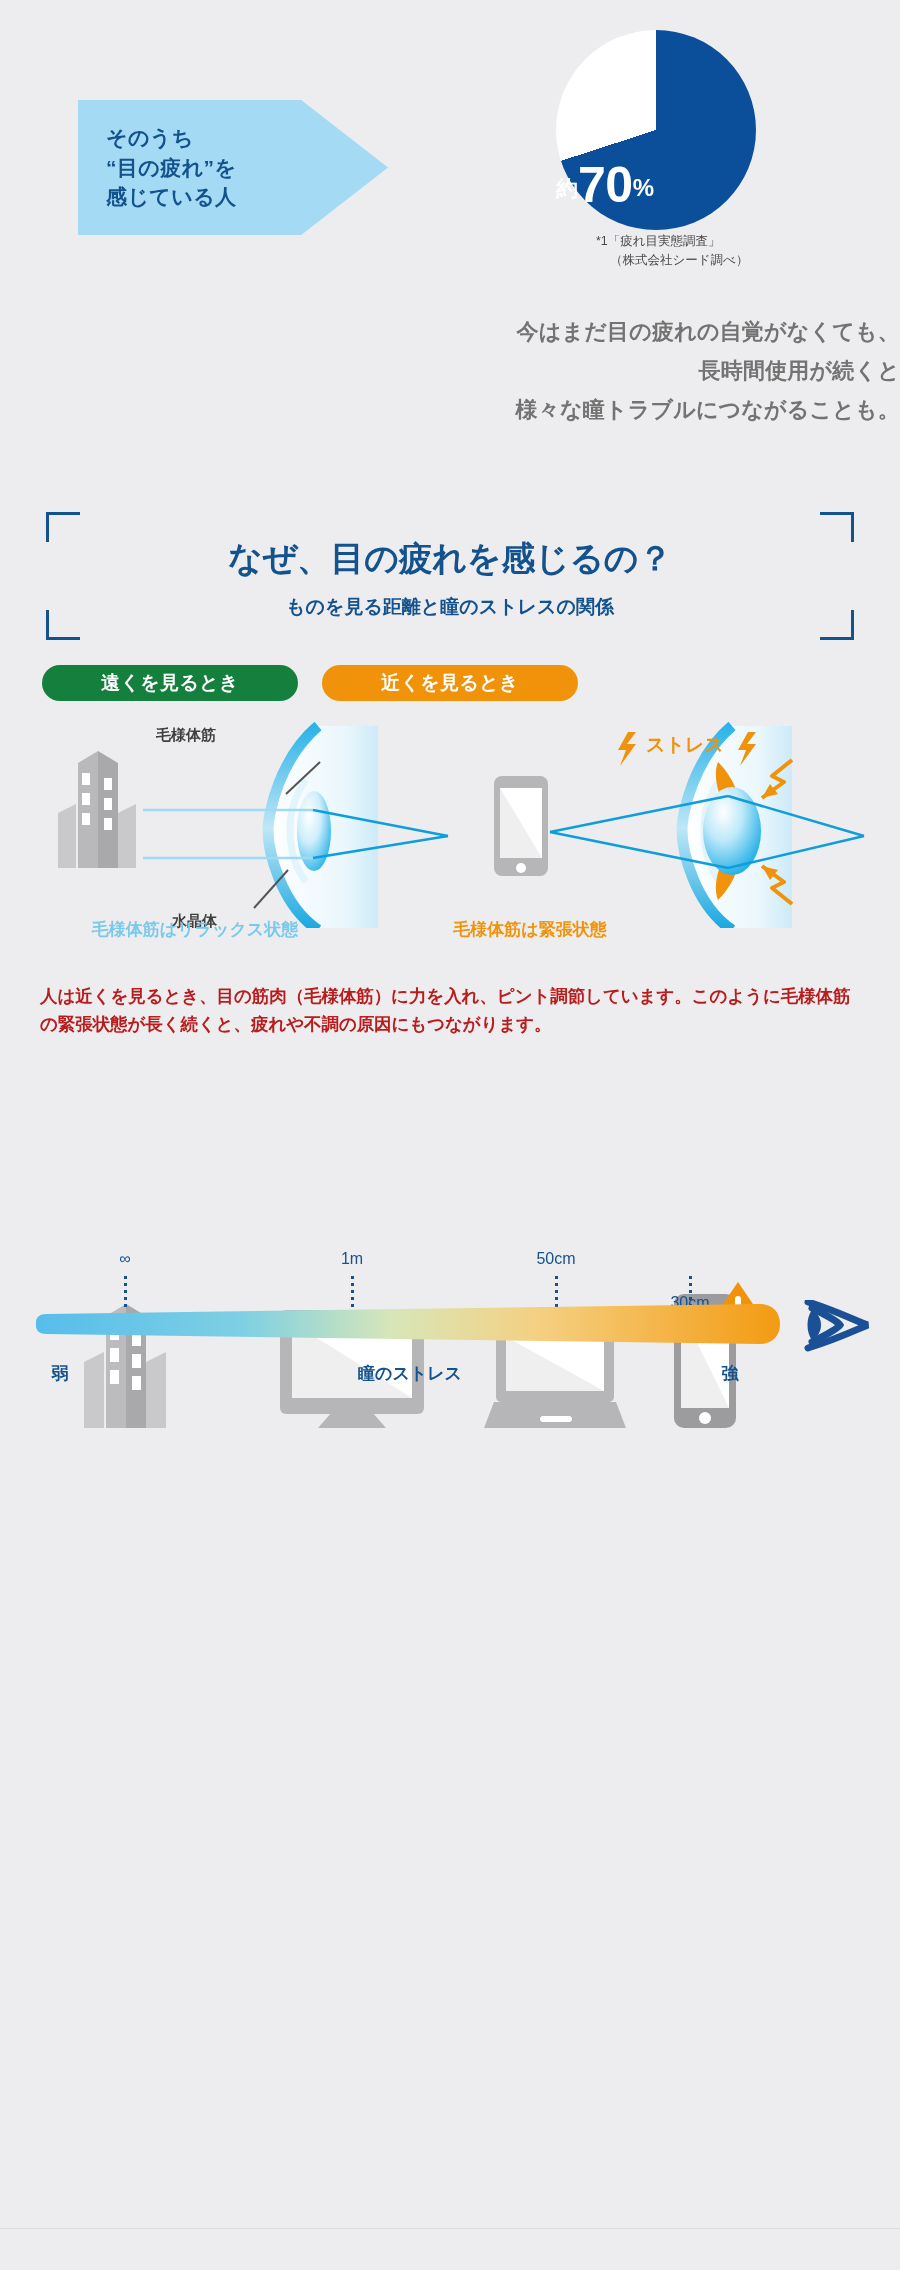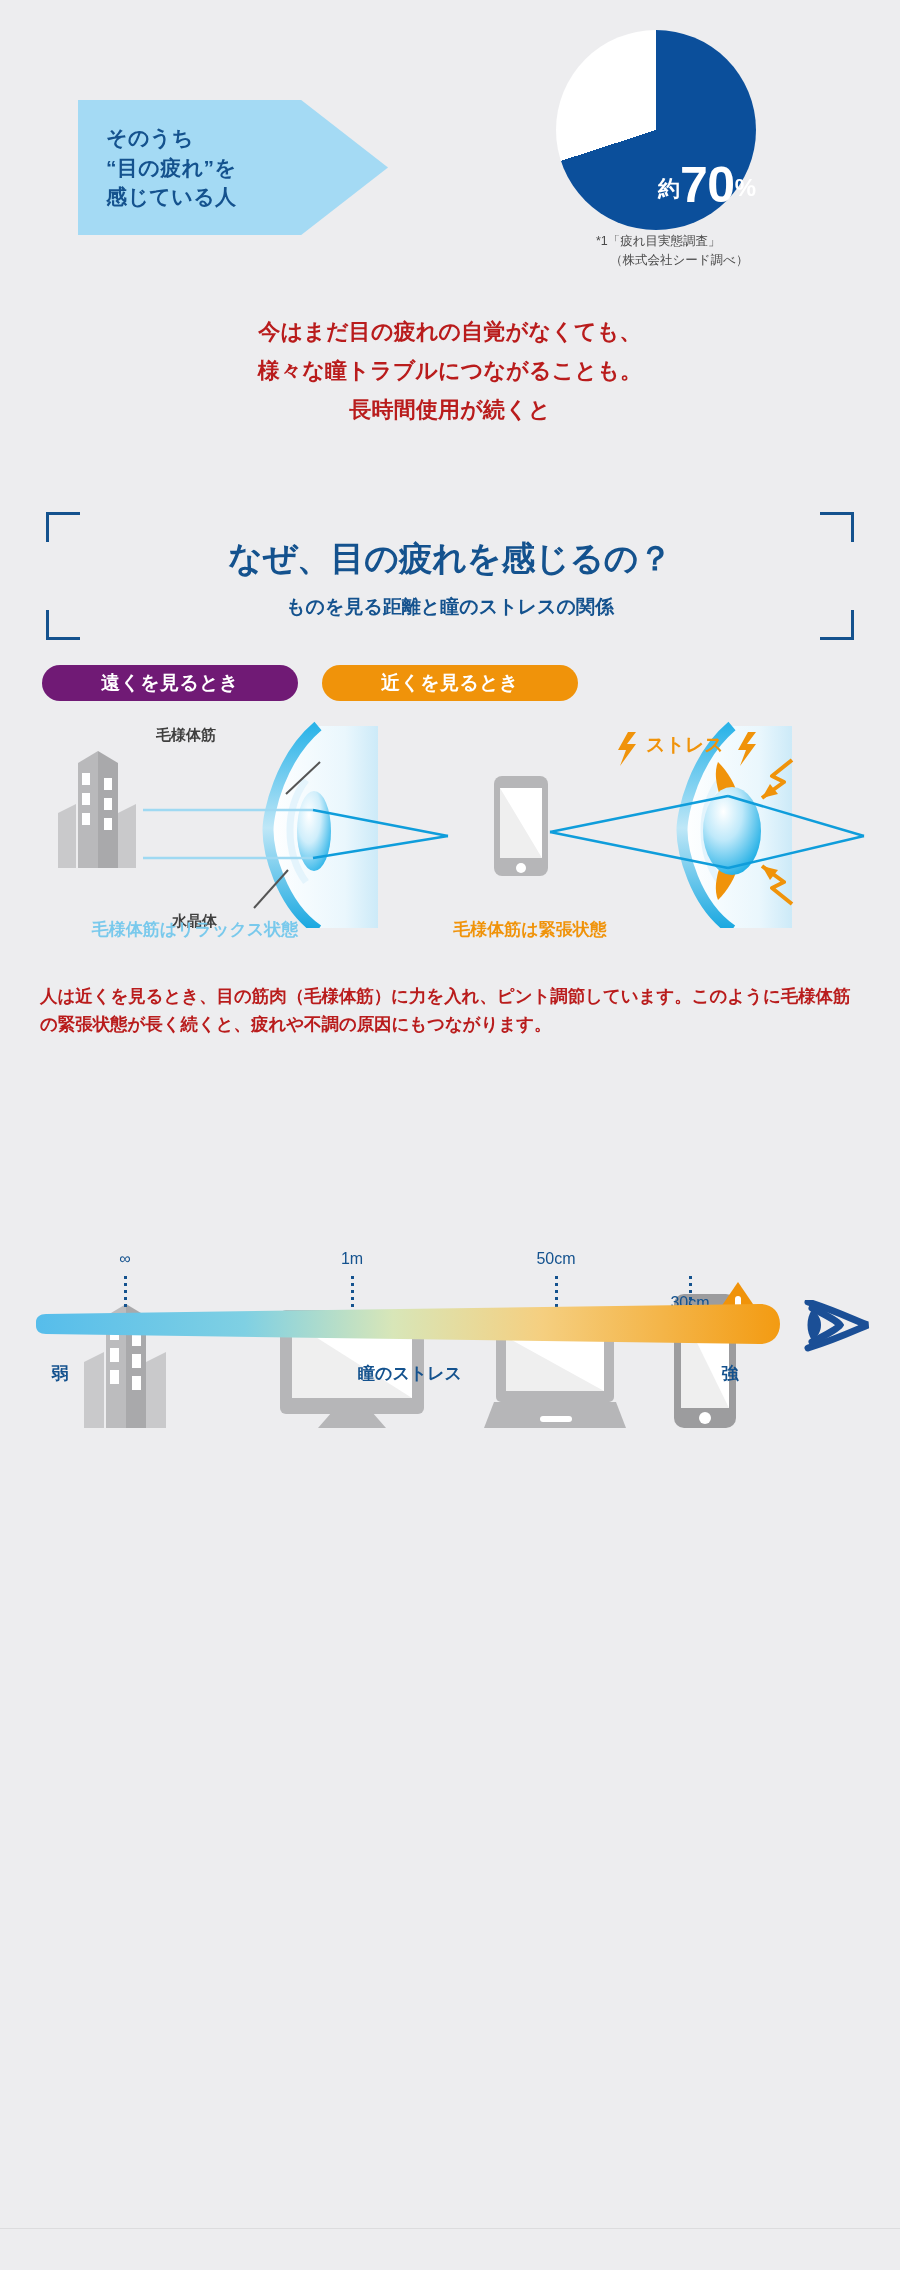--- a/index.html
+++ b/index.html
@@ -58,21 +58,21 @@
     border-radius: 50%;
     position: relative;
     background: conic-gradient(
        #0b4f9b 0deg 252deg,
        #ffffff 252deg 360deg );
   }
   .pie .pie-label {
     position: absolute;
     left: 0; right: 0;
     bottom: 16px;
-    text-align: right;
+    text-align: left;
     color: #ffffff;
     font-weight: bold;
     white-space: nowrap;
   }
   .pie .pie-label .approx { font-size: 22px; vertical-align: 6px; }
   .pie .pie-label .num    { font-size: 50px; letter-spacing: -0.01em;}
   .pie .pie-label .pct    { font-size: 24px; vertical-align: 6px; }
   .pie-note {
     position: absolute;
     left: 596px; top: 232px;
@@ -86,23 +86,24 @@
   
   .lead {
     position: absolute;
     left: 0; top: 312px;
     width: 900px;
     text-align: center;
   }
   .lead .l {
     font-size: 22px;
     font-weight: bold;
-    color: #b91c1c;
+    color: #737373;
     line-height: 1.78;
     letter-spacing: 0.01em;
+    text-align: right;
   }
 
   
   .bracket-box {
     position: absolute;
     left: 46px; top: 512px;
     width: 808px; height: 128px;
   }
   .cnr { position: absolute; width: 34px; height: 30px; }
   .cnr::before, .cnr::after {
@@ -140,21 +141,21 @@
   
   .pills { position: absolute; left: 0; top: 665px; width: 900px; height: 40px; }
   .pill {
     position: absolute;
     height: 36px;
     border-radius: 18px;
     display: flex; align-items: center; justify-content: center;
     color: #fff; font-size: 19px; font-weight: bold;
     letter-spacing: 0.02em;
   }
-  .pill.far  { left: 42px;  width: 256px; background: #701a75; }
+  .pill.far  { left: 42px;  width: 256px; background: #15803d; }
   .pill.near { left: 322px; width: 256px; background: #f0930a; }
 
   
   .diagrams { position: absolute; left: 0; top: 718px; width: 900px; height: 230px; }
   .diagrams svg { display: block; }
   .cap {
     position: absolute;
     top: 200px;
     font-size: 17px;
     font-weight: bold;
@@ -244,22 +245,22 @@
     </div>
 
     <div class="pie-note">
       <span>*1「疲れ目実態調査」</span>
       <span class="l2">（株式会社シード調べ）</span>
     </div>
   </div>
 
   <div class="lead">
     <div class="l">今はまだ目の疲れの自覚がなくても、</div>
+    <div class="l">長時間使用が続くと</div>
     <div class="l">様々な瞳トラブルにつながることも。</div>
-    <div class="l">長時間使用が続くと</div>
   </div>
 
   <div class="bracket-box">
     <span class="cnr tl"></span>
     <span class="cnr tr"></span>
     <span class="cnr bl"></span>
     <span class="cnr br"></span>
     <div class="h-main">なぜ、目の疲れを感じるの？</div>
     <div class="h-sub">ものを見る距離と瞳のストレスの関係</div>
   </div>

